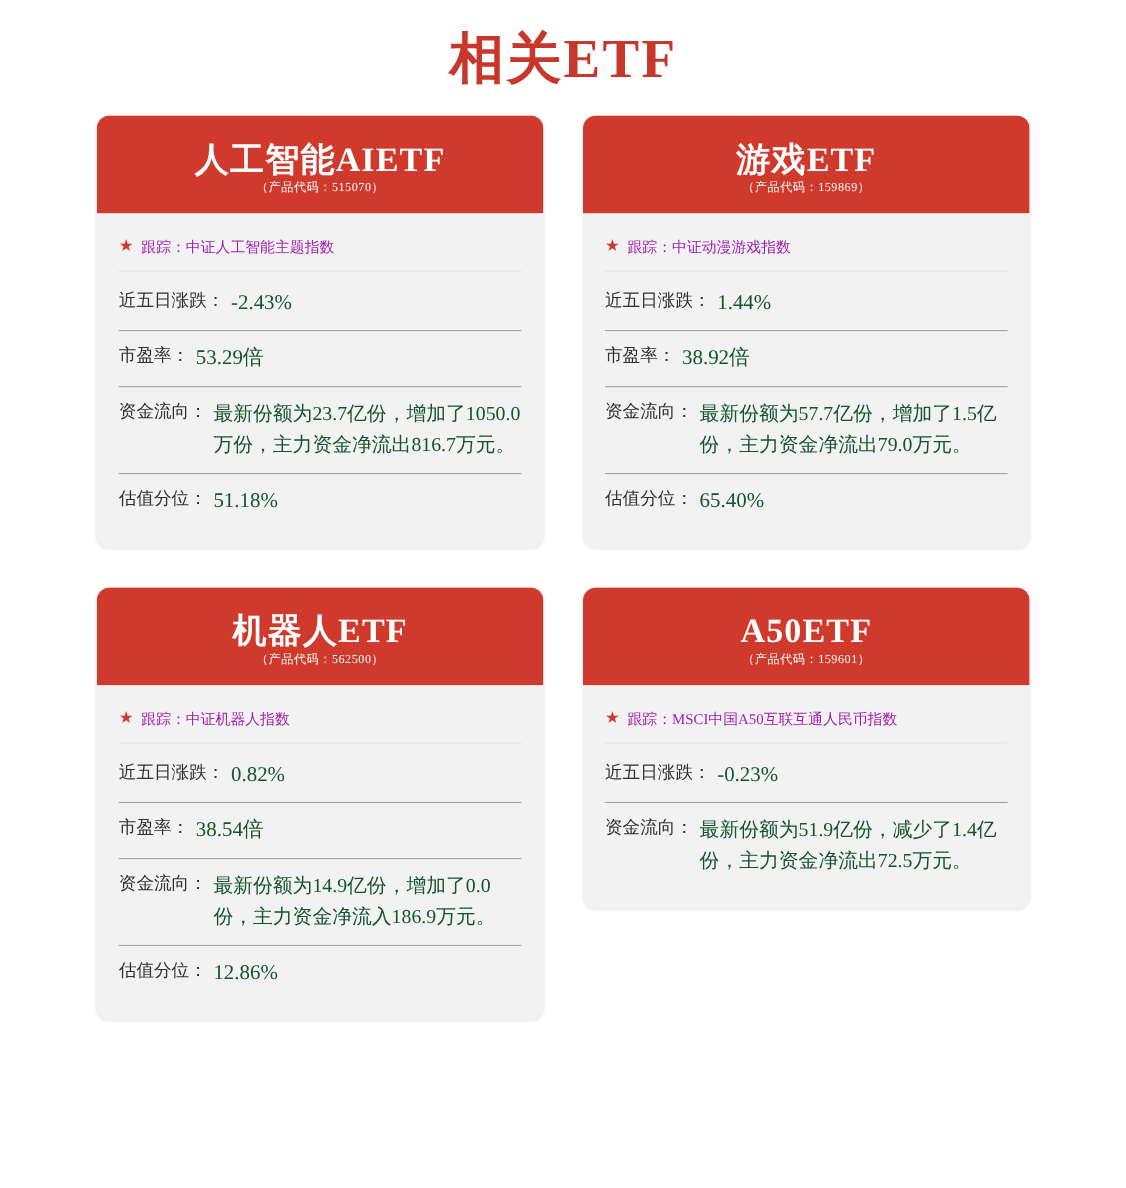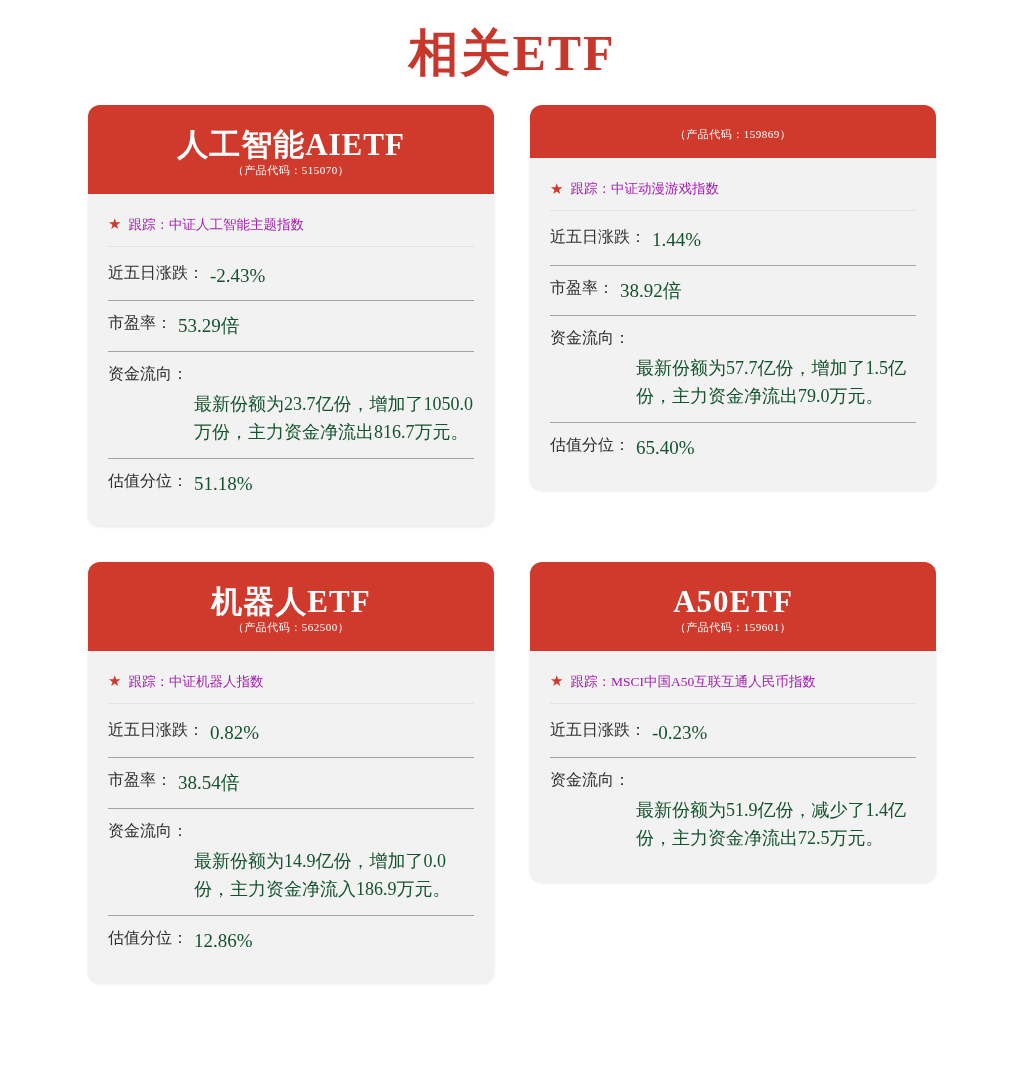--- a/index.html
+++ b/index.html
@@ -108,21 +108,20 @@
   .row-value {
     color: #14532d;
     font-size: 19px;
     font-weight: normal;
     margin-left: 6px;
     line-height: 1.45;
   }
   .row-value.flow {
     font-size: 18px;
     line-height: 1.55;
-    margin-top: 28px;
   }
 </style>
 </head>
 <body>
 
 <div class="page">
 
   <h1 class="page-title">相关ETF</h1>
 
   <div class="grid">
@@ -151,20 +150,21 @@
         </div>
         <div class="row">
           <span class="row-label">估值分位：</span>
           <span class="row-value">51.18%</span>
         </div>
       </div>
     </div>
 
     <div class="card">
       <div class="card-header">
+        <div class="card-title">游戏ETF</div>
         <div class="card-code">（产品代码：159869）</div>
       </div>
       <div class="card-body">
         <div class="track-row">
           <span class="star-icon">★</span>
           <span class="track-text">跟踪：中证动漫游戏指数</span>
         </div>
         <div class="row">
           <span class="row-label">近五日涨跌：</span>
           <span class="row-value">1.44%</span>

